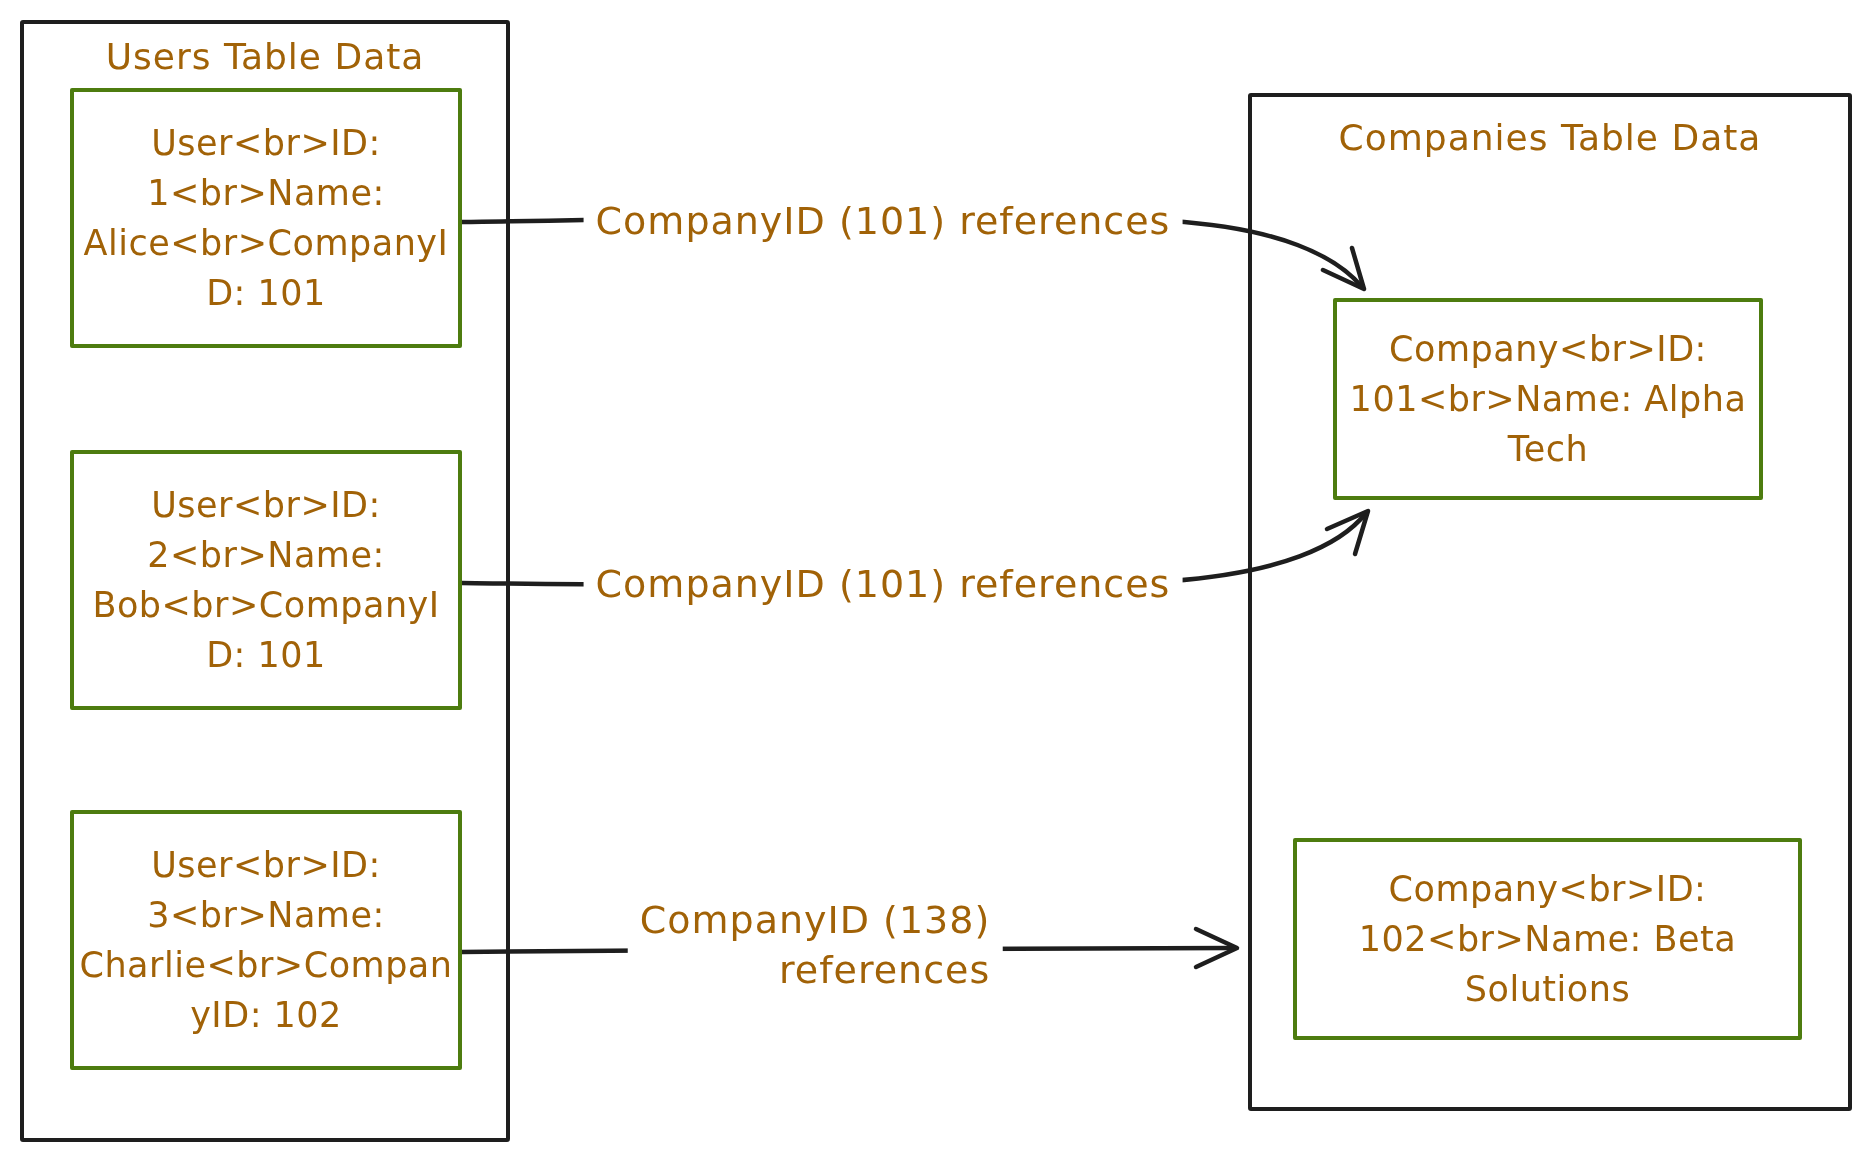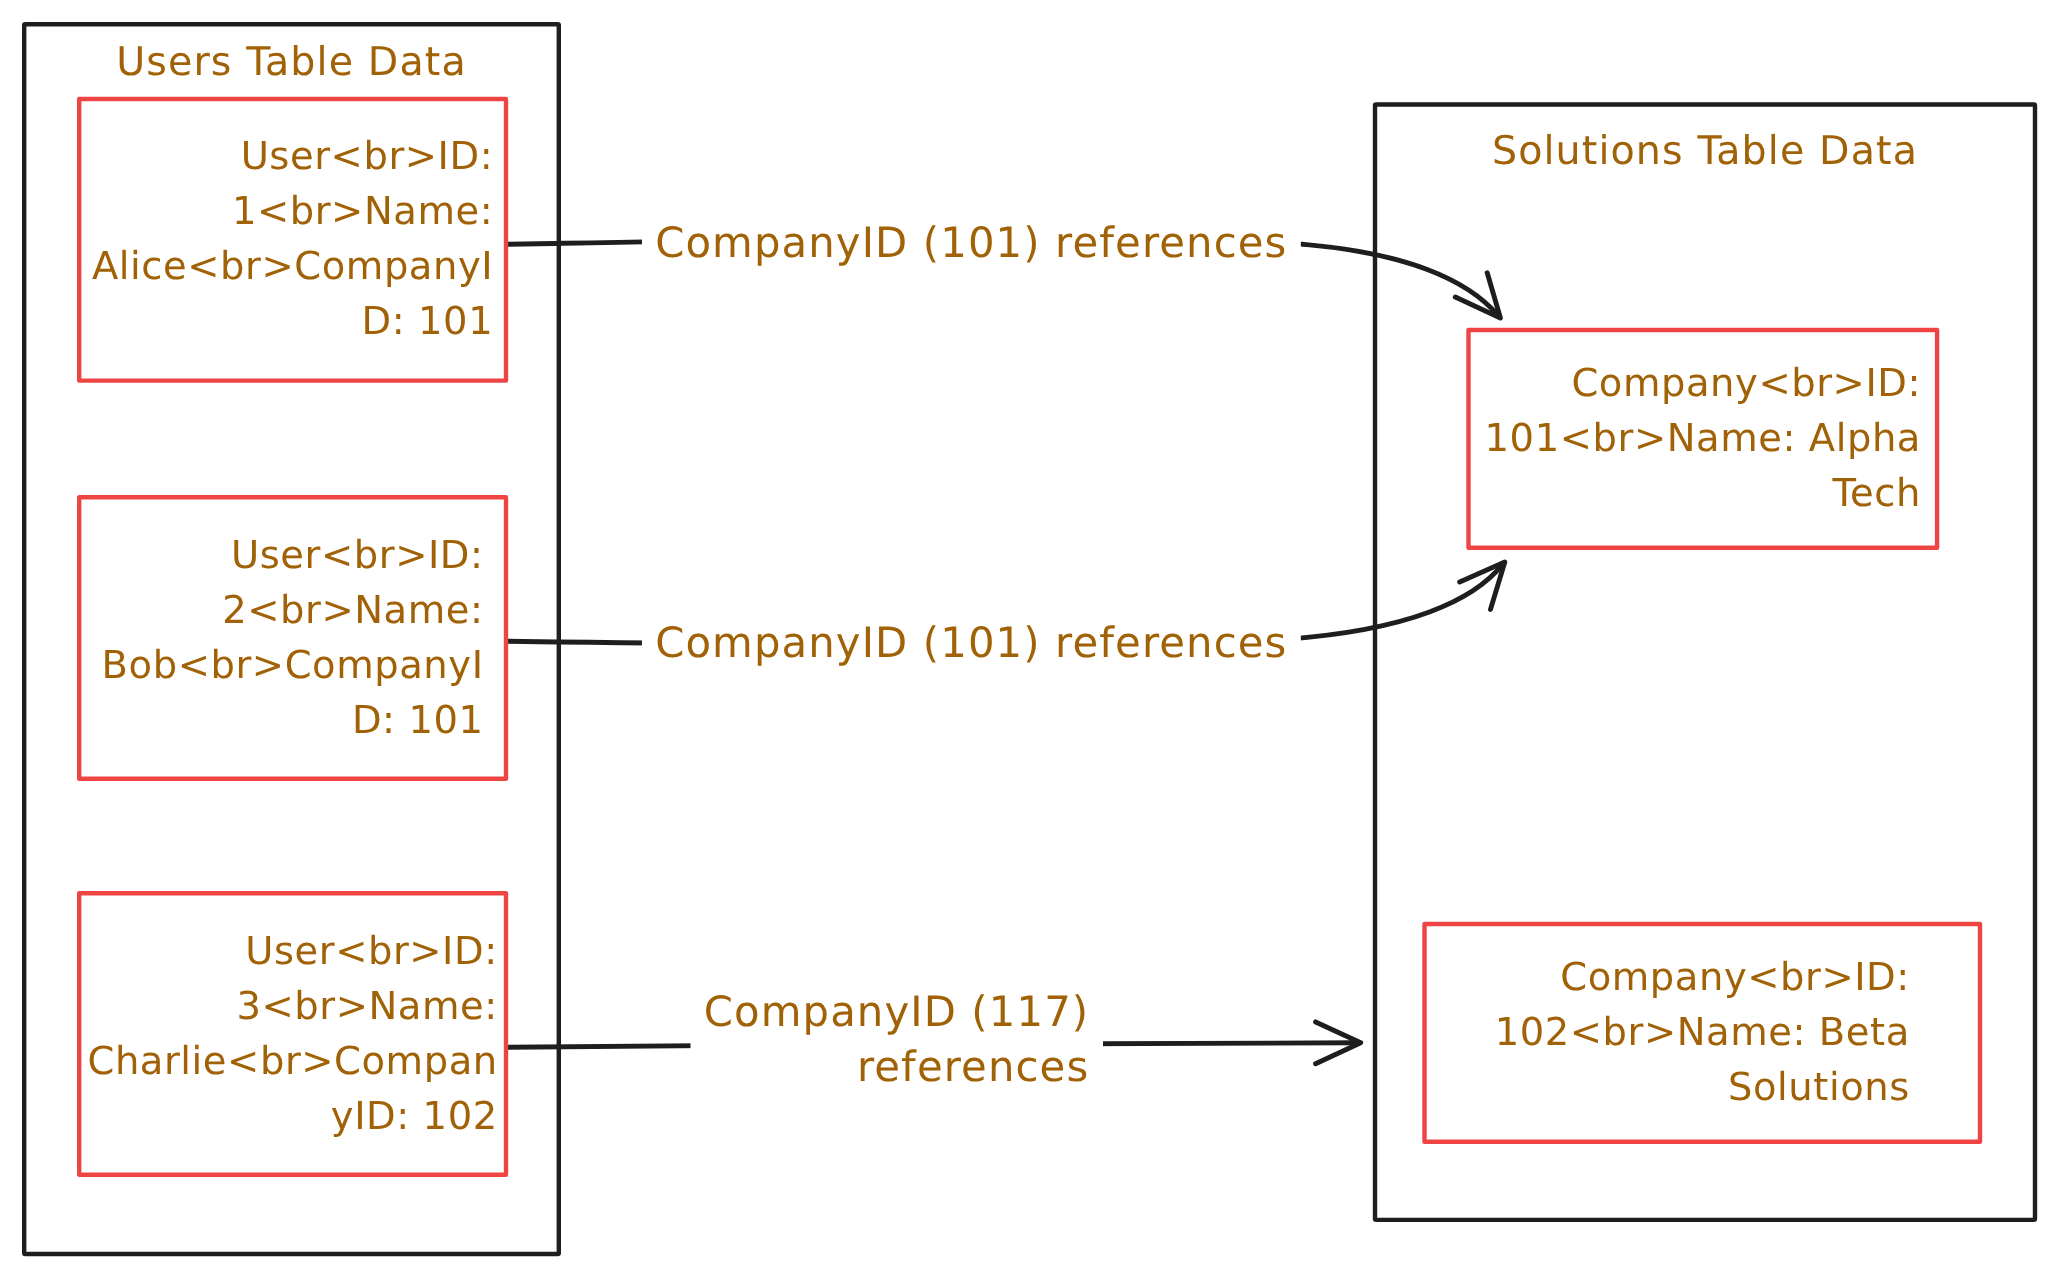--- a/index.html
+++ b/index.html
@@ -37,28 +37,28 @@
     left: 0;
     width: 100%;
     text-align: center;
     font-size: 36px;
     line-height: 46px;
     letter-spacing: 1px;
     white-space: nowrap;
   }
   .record-box {
     position: absolute;
-    border: 4px solid #ef4444;
+    border: 4px solid #4d7c0f;
     border-radius: 2px;
     background: #ffffff;
     box-sizing: border-box;
     display: flex;
     align-items: center;
     justify-content: center;
-    text-align: right;
+    text-align: center;
     font-size: 35px;
     line-height: 50px;
     letter-spacing: 0.5px;
     white-space: pre-line;
   }
   .edge-label {
     position: absolute;
     transform: translate(-50%, -50%);
     background: #ffffff;
     padding: 2px 12px;
@@ -102,31 +102,31 @@
 2&lt;br&gt;Name:
 Bob&lt;br&gt;CompanyI
 D: 101</div>
 
   <div class="record-box" style="left:70px; top:810px; width:392px; height:260px;">User&lt;br&gt;ID:
 3&lt;br&gt;Name:
 Charlie&lt;br&gt;Compan
 yID: 102</div>
 
   <div class="outer-box" style="left:1248px; top:93px; width:604px; height:1018px;">
-    <div class="group-title" style="top:18px;">Solutions Table Data</div>
+    <div class="group-title" style="top:18px;">Companies Table Data</div>
   </div>
 
   <div class="record-box" style="left:1333px; top:298px; width:430px; height:202px;">Company&lt;br&gt;ID:
 101&lt;br&gt;Name: Alpha
 Tech</div>
 
   <div class="record-box" style="left:1293px; top:838px; width:509px; height:202px;">Company&lt;br&gt;ID:
 102&lt;br&gt;Name: Beta
 Solutions</div>
 
   <div class="edge-label" style="left:883px; top:221px;">CompanyID (101) references</div>
 
   <div class="edge-label" style="left:883px; top:584px;">CompanyID (101) references</div>
 
-  <div class="edge-label" style="left:815px; top:945px;">CompanyID (117)
+  <div class="edge-label" style="left:815px; top:945px;">CompanyID (138)
 references</div>
 
 </div>
 
 </body></html>

